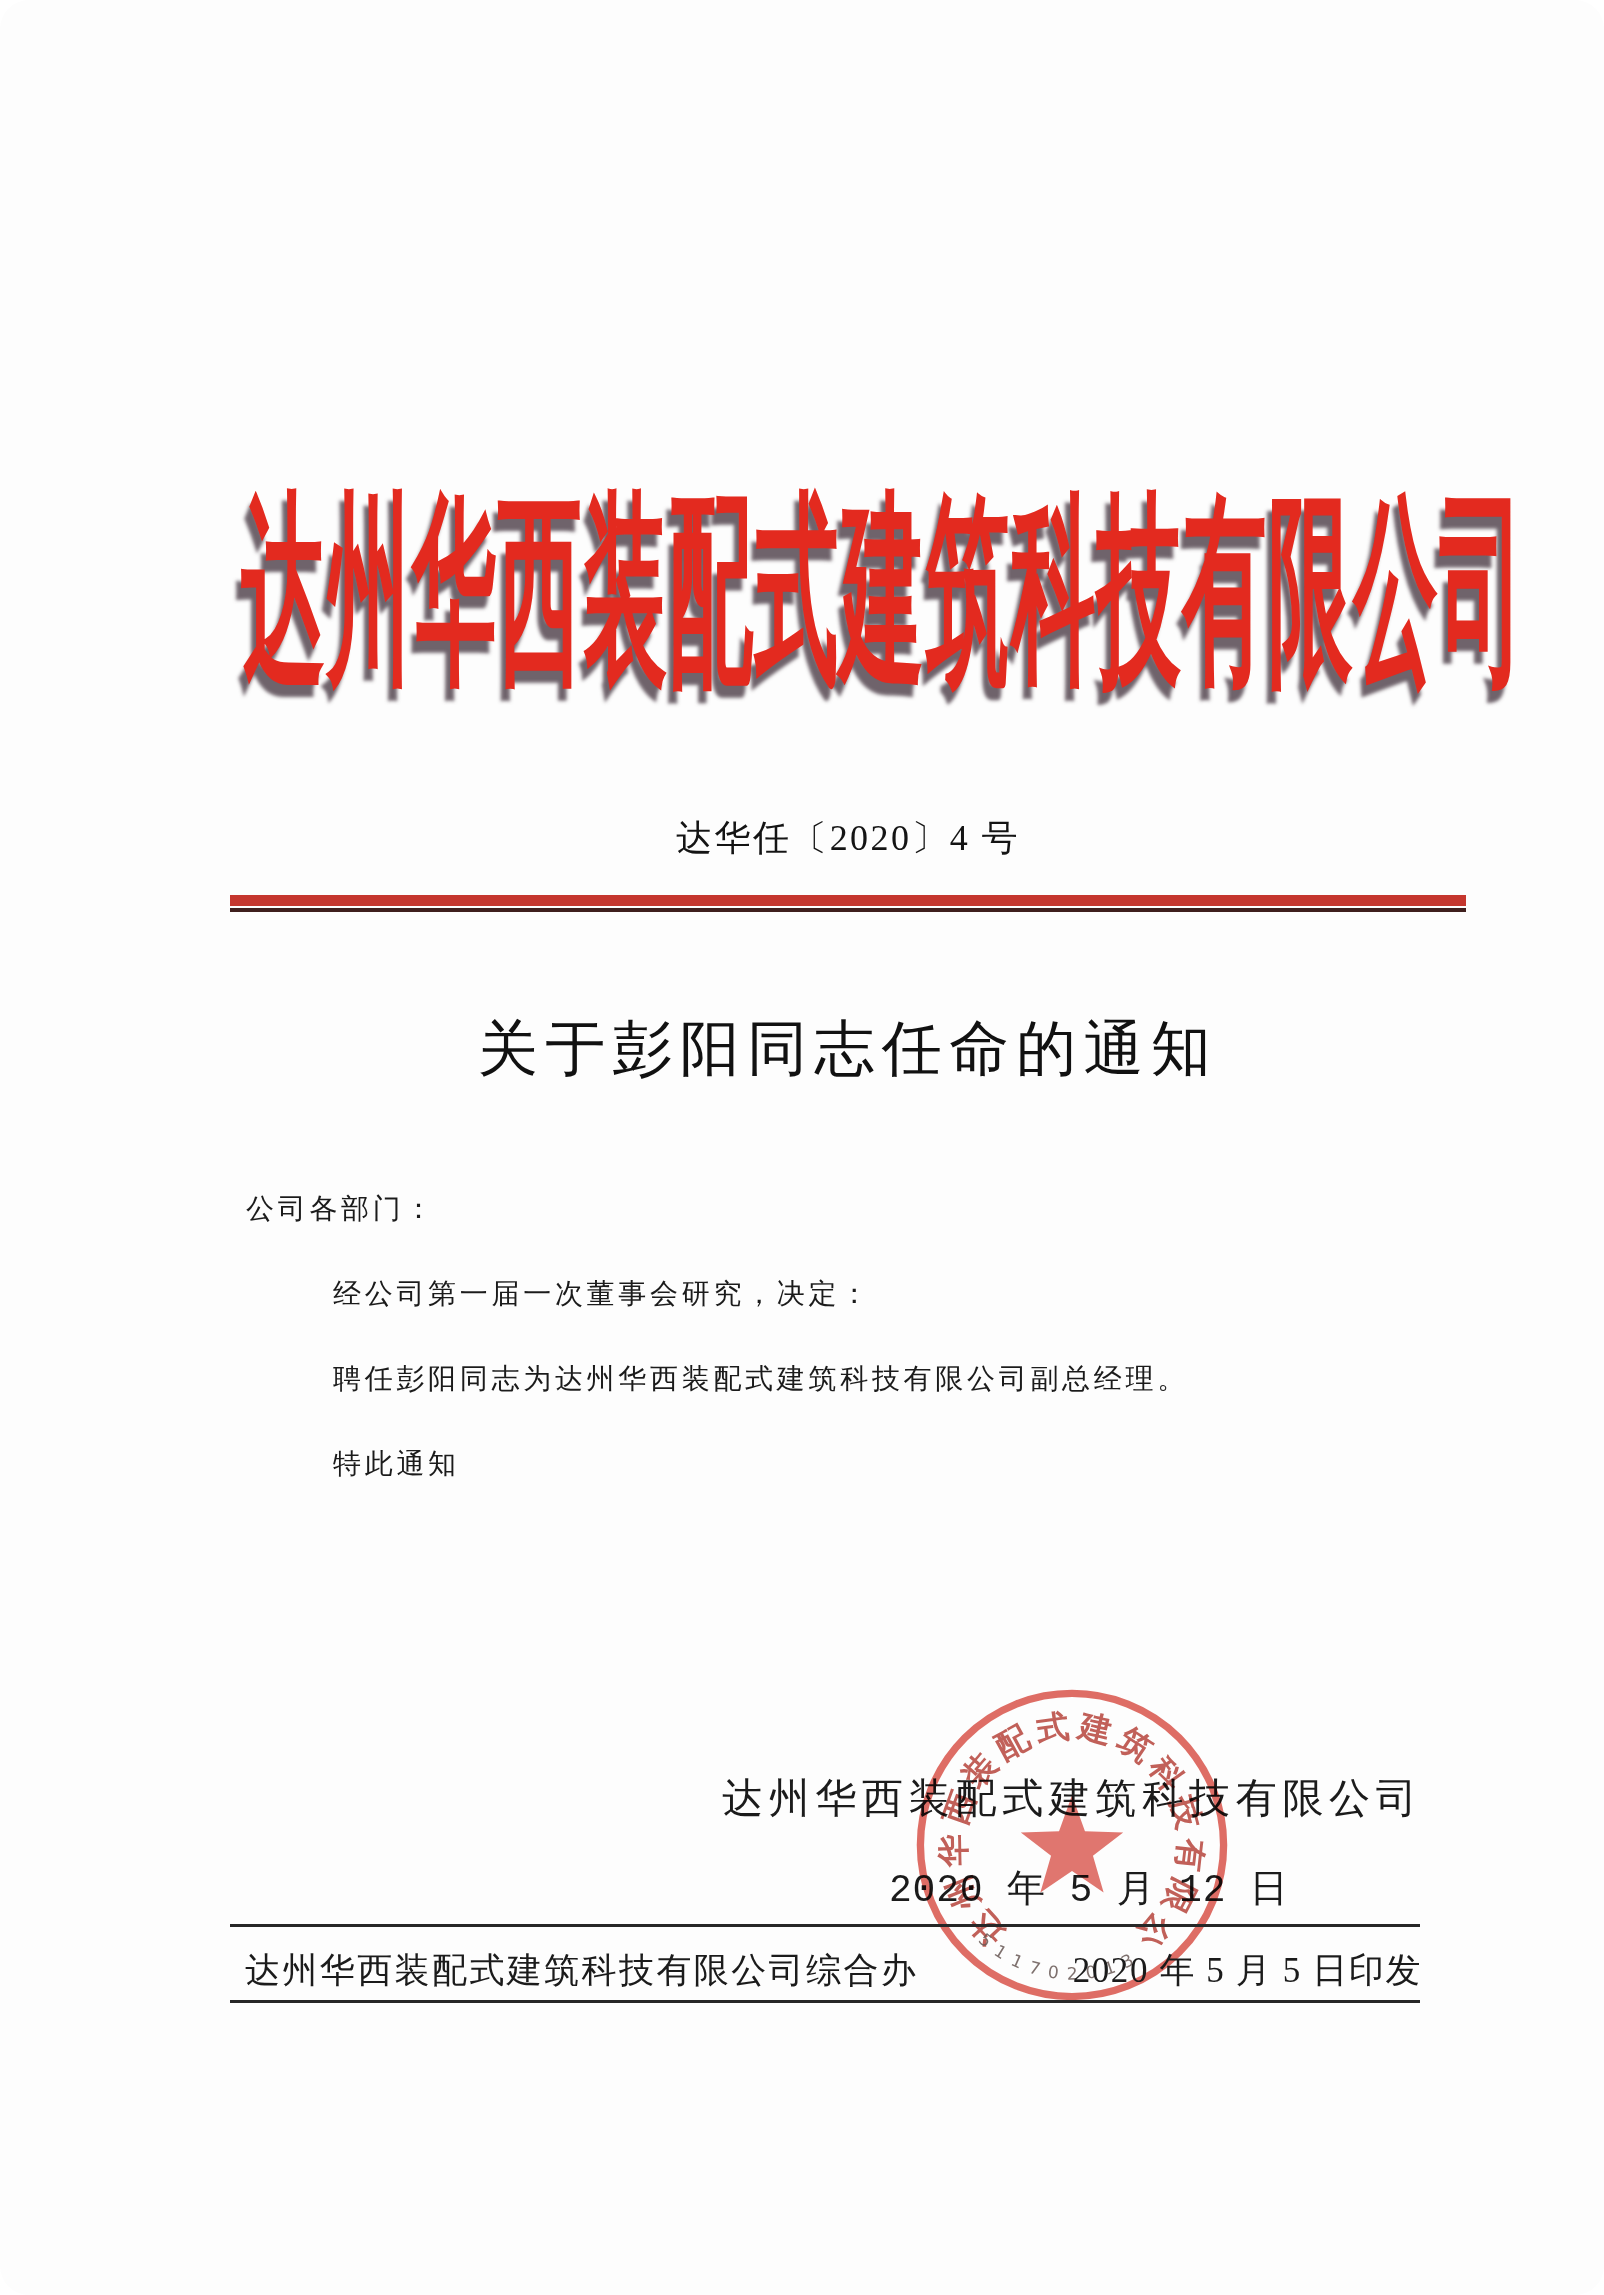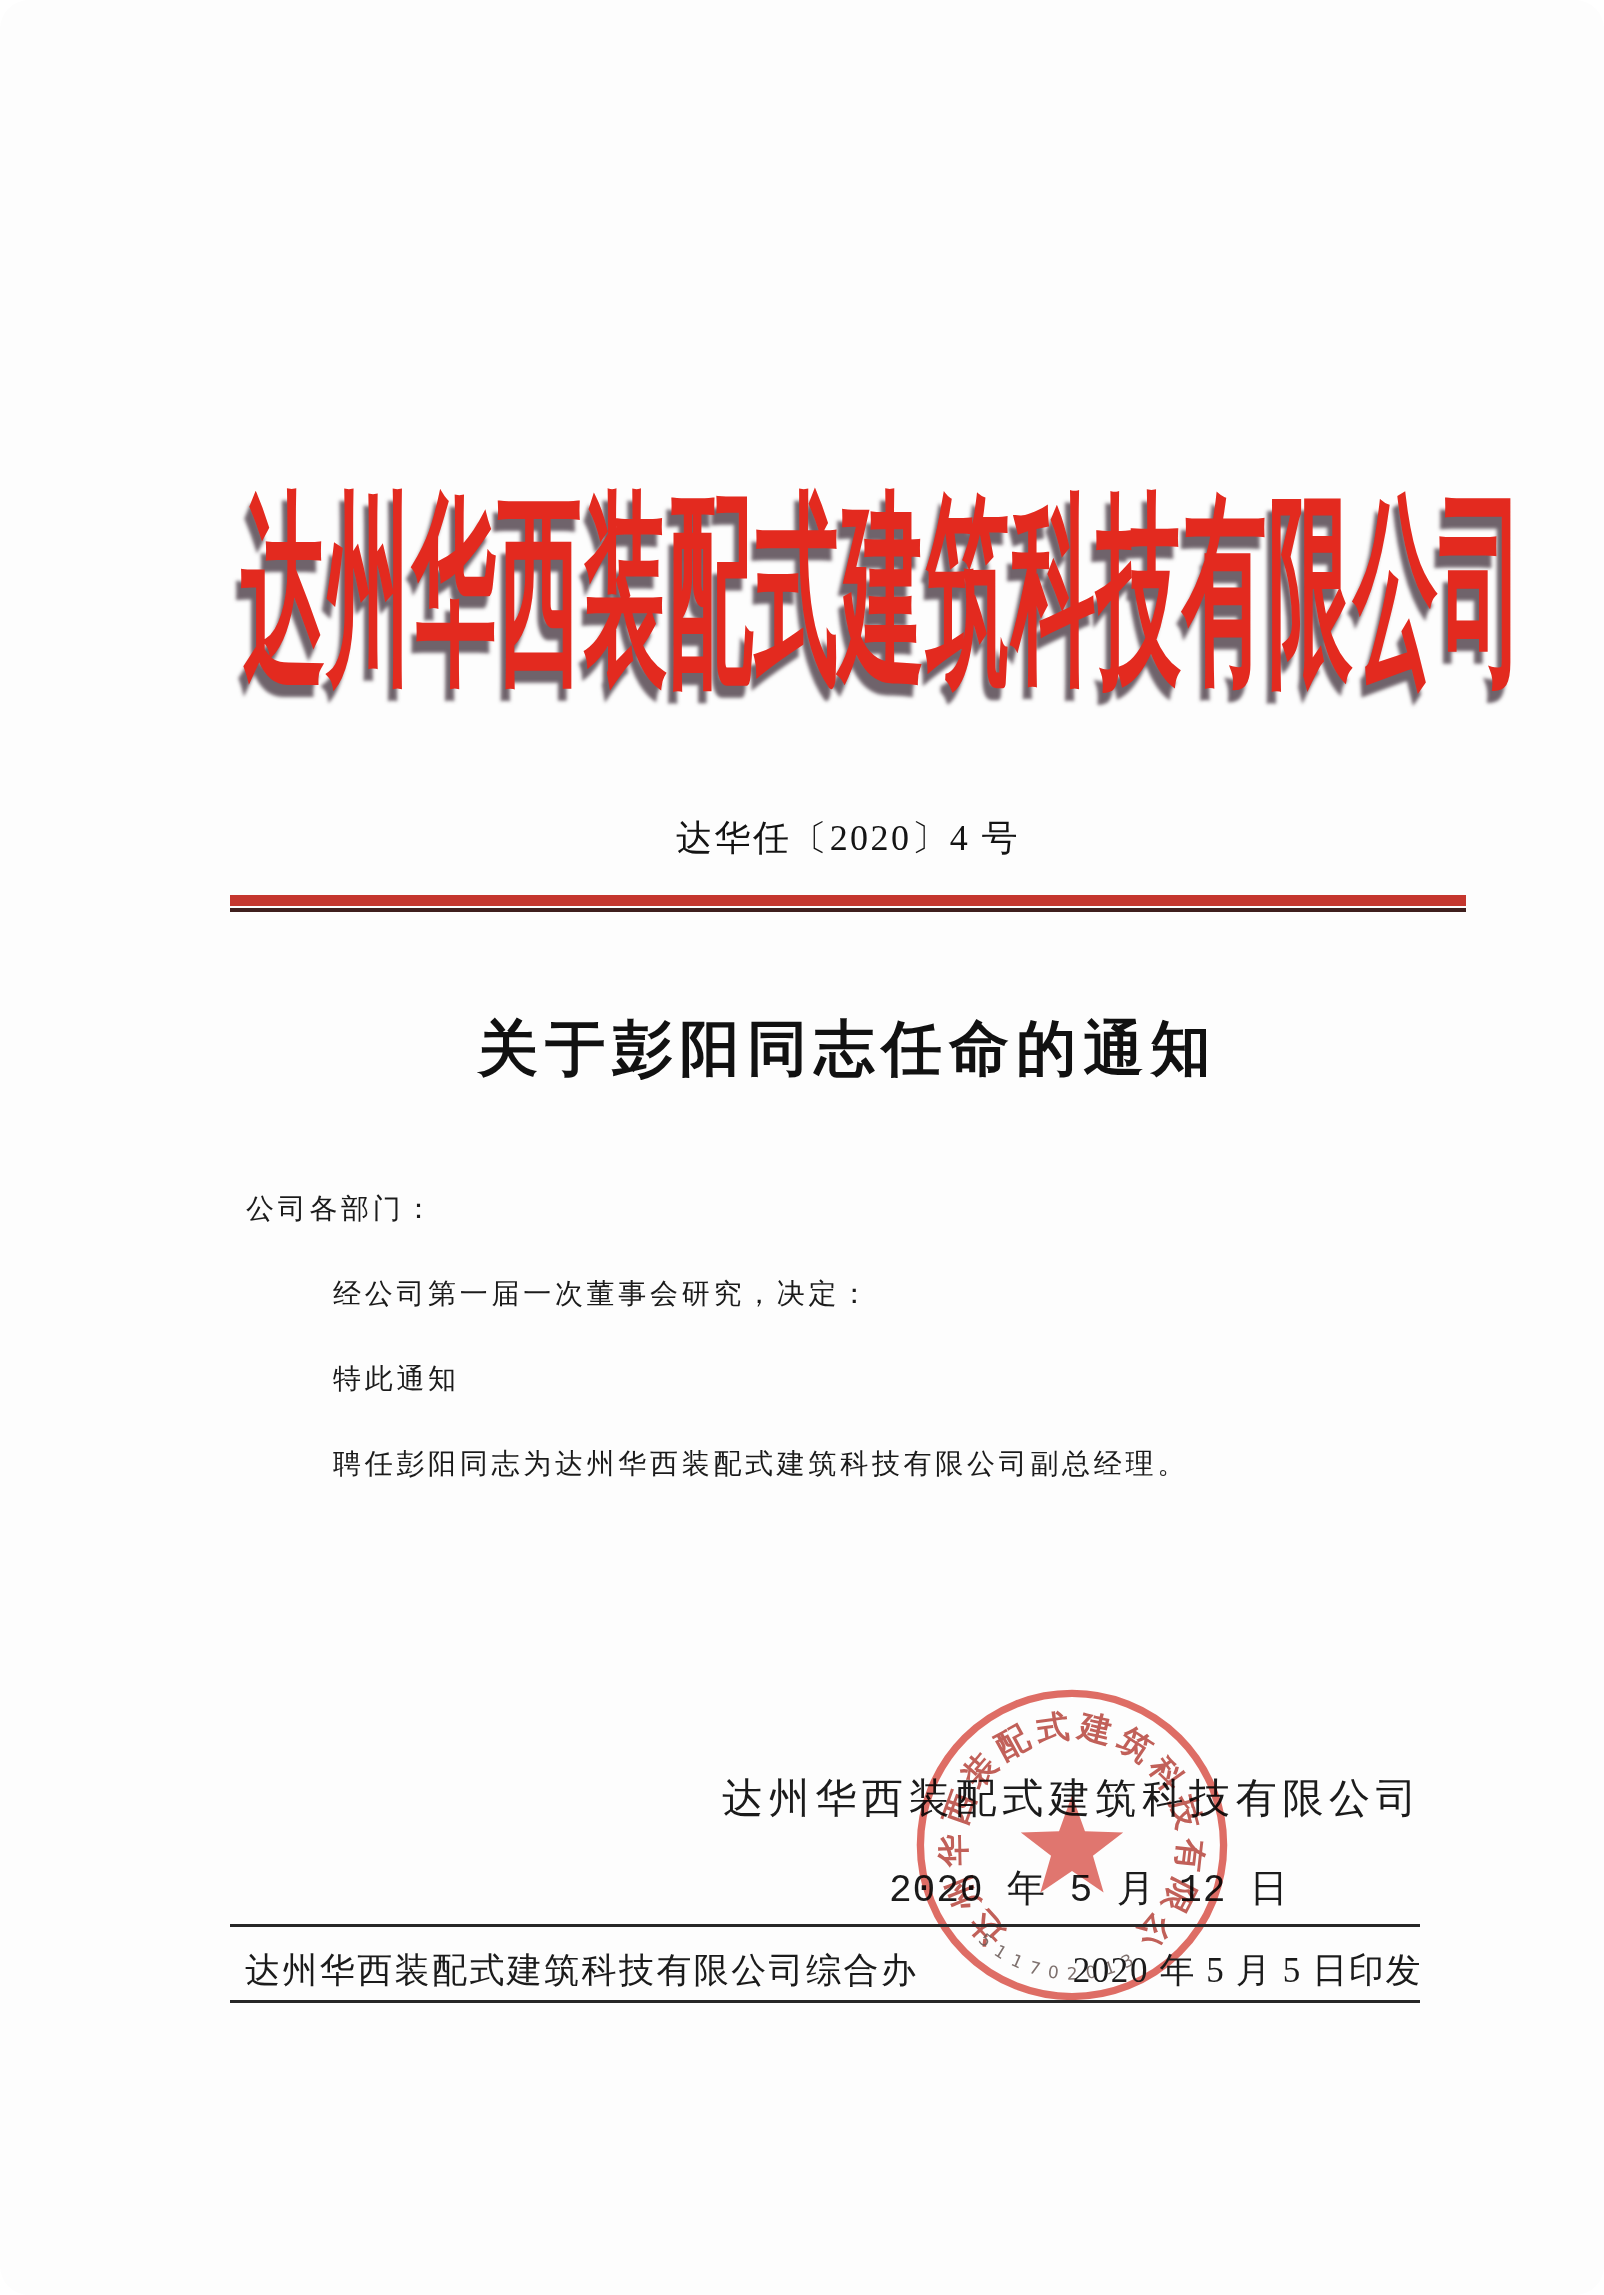--- a/index.html
+++ b/index.html
@@ -63,21 +63,21 @@
   }
 
   
   .doc-title {
     position: absolute;
     left: 230px;
     top: 1009px;
     width: 1236px;
     text-align: center;
     font-size: 60px;
-    font-weight: 700;
+    font-weight: 400;
     letter-spacing: 7.3px;
     color: #111111;
   }
 
   
   .body-block {
     position: absolute;
     left: 246px;
     top: 1166px;
     width: 1184px;
@@ -177,22 +177,22 @@
   <div class="doc-number">达华任〔2020〕4 号</div>
 
   <div class="rule-red"></div>
   <div class="rule-dark"></div>
 
   <h1 class="doc-title">关于彭阳同志任命的通知</h1>
 
   <div class="body-block">
     <p class="no-indent">公司各部门：</p>
     <p>经公司第一届一次董事会研究，决定：</p>
+    <p>聘任彭阳同志为达州华西装配式建筑科技有限公司副总经理。</p>
     <p>特此通知</p>
-    <p>聘任彭阳同志为达州华西装配式建筑科技有限公司副总经理。</p>
   </div>
 
   <div class="sig-company">达州华西装配式建筑科技有限公司</div>
 
   <div class="sig-date">2020 年 5 月 12 日</div>
 
   <svg class="stamp" viewBox="0 0 400 400" xmlns="http://www.w3.org/2000/svg">
     <defs>
       <path id="sealArcTop" d="M 124.2 308.1 A 132 132 0 1 1 275.8 308.1" fill="none"></path>
       <path id="sealArcBottom" d="M 73.6 306 A 165 165 0 0 0 326.4 306" fill="none"></path>

